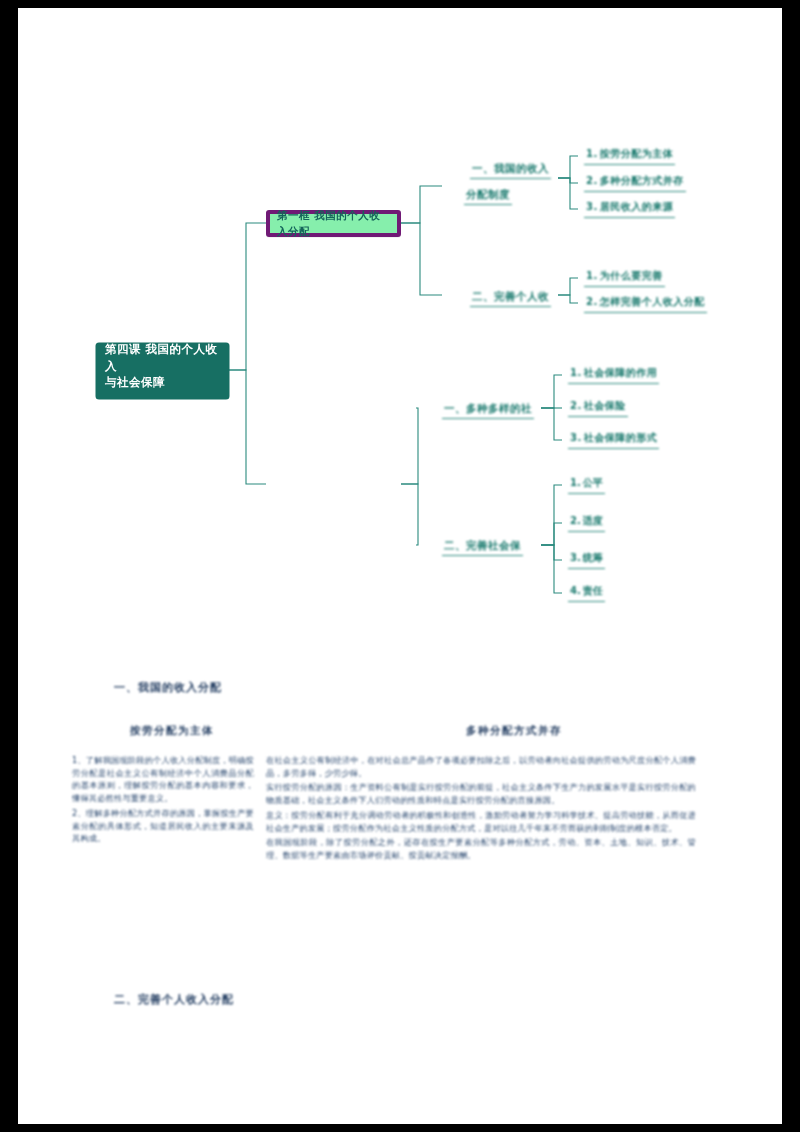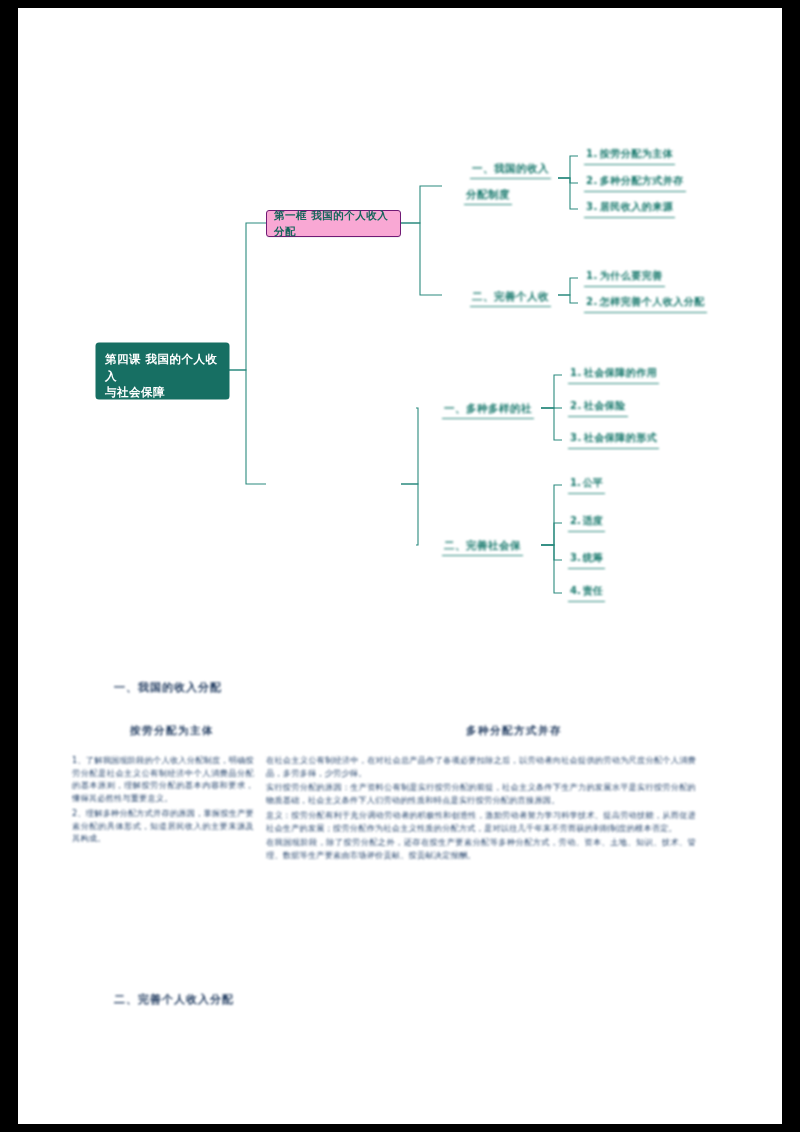--- a/index.html
+++ b/index.html
@@ -23,29 +23,29 @@
     color:#16766b;
     letter-spacing:.5px;
     line-height:1.45;
   }
   
   .node.root{
     background:#176f63;color:#ffffff;
     border-radius:3px;
     font-size:11.5px;font-weight:bold;
     padding:8px 9px;
-    align-items:flex-start;
+    align-items:flex-end;
     box-shadow:0 0 0 .5px #176f63;
   }
   .node.root span{display:block;}
 
   
   .node.frame{
-    background:#f9a8d4;
-    border:1px solid #701a75;
+    background:#86efac;
+    border:4px solid #701a75;
     border-radius:3px;
     font-size:10.5px;font-weight:bold;
     color:#14645a;
     padding:5px 7px;
     justify-content:center;
     box-shadow:0 1px 0 rgba(0,0,0,.05);
   }
 
   
   .node.lvl3,.node.leaf{

